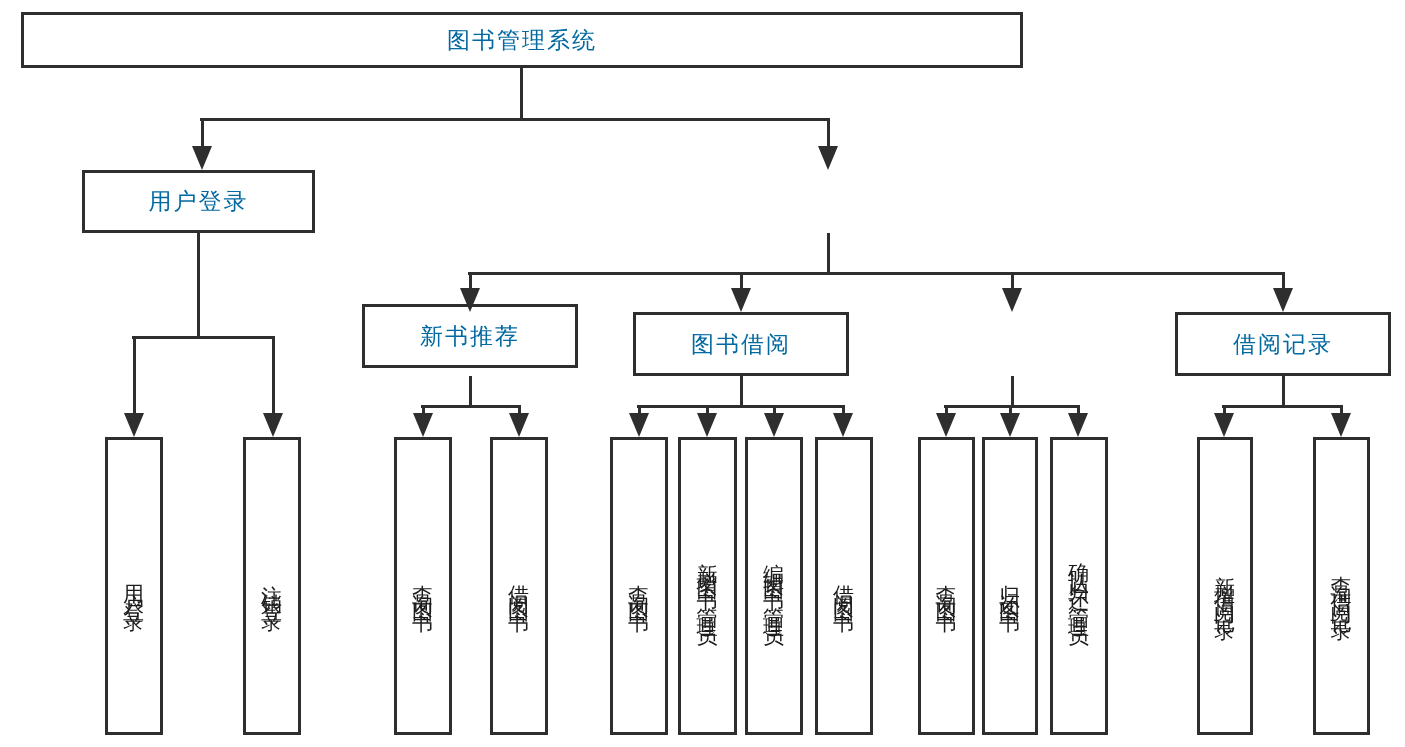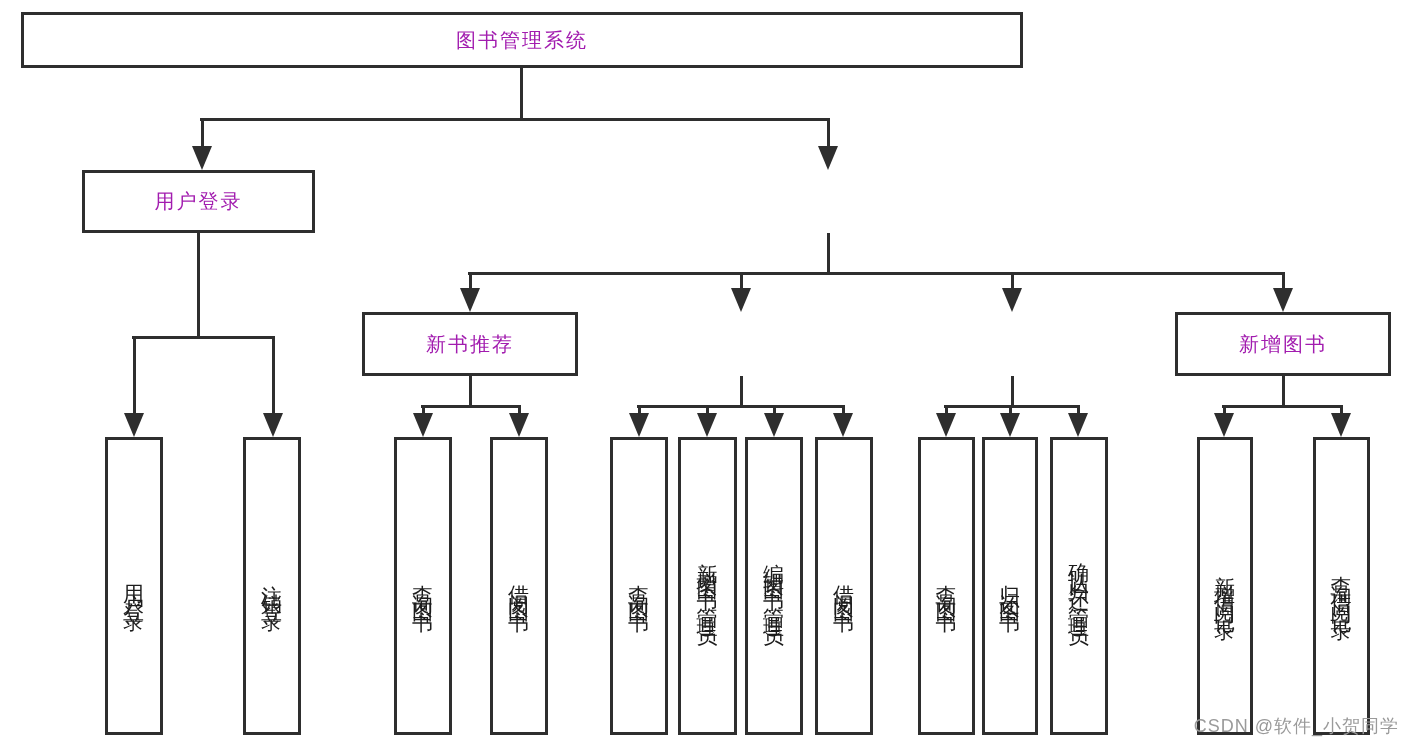--- a/index.html
+++ b/index.html
@@ -6,21 +6,21 @@
   #stage {
     position:relative; width:1405px; height:747px; background:#ffffff;
     font-family:"Liberation Sans","DejaVu Sans",sans-serif; overflow:hidden;
   }
   .box {
     position:absolute; box-sizing:border-box;
     border:3px solid #2e2e2e; background:#ffffff;
     display:flex; align-items:center; justify-content:center;
   }
   .hlabel {
-    font-size:20px; letter-spacing:2px; color:#a21caf; white-space:nowrap;
+    font-size:23px; letter-spacing:2px; color:#0369a1; white-space:nowrap;
   }
   .vlabel {
     writing-mode:vertical-rl; text-orientation:mixed;
     font-size:21px; letter-spacing:9px; line-height:1;
     color:#1c1c1c; white-space:nowrap;
   }
   .vl { position:absolute; width:3px; background:#2e2e2e; }
   .hl { position:absolute; height:3px; background:#2e2e2e; }
   .ah {
     position:absolute; width:0; height:0;
@@ -39,28 +39,31 @@
 
   <div class="box" style="left:21px;top:12px;width:1002px;height:56px;">
     <span class="hlabel">图书管理系统</span>
   </div>
 
   <div class="box" style="left:82px;top:170px;width:233px;height:63px;">
     <span class="hlabel">用户登录</span>
   </div>
 
 
-  <div class="box" style="left:362px;top:312px;width:216px;height:64px;">
+  <div class="box" style="left:362px;top:304px;width:216px;height:64px;">
     <span class="hlabel">新书推荐</span>
   </div>
 
+  <div class="box" style="left:633px;top:312px;width:216px;height:64px;">
+    <span class="hlabel">图书借阅</span>
+  </div>
 
 
   <div class="box" style="left:1175px;top:312px;width:216px;height:64px;">
-    <span class="hlabel">新增图书</span>
+    <span class="hlabel">借阅记录</span>
   </div>
 
   <div class="box" style="left:105px;top:437px;width:58px;height:298px;">
     <span class="vlabel">用户登录</span>
   </div>
 
   <div class="box" style="left:243px;top:437px;width:58px;height:298px;">
     <span class="vlabel">注销登录</span>
   </div>
 
@@ -160,15 +163,14 @@
   <div class="vl" style="left:1077px;top:405px;height:12px;"></div>
   <div class="ah" style="left:1068px;top:413px;"></div>
 
   <div class="vl" style="left:1282px;top:376px;height:29px;"></div>
   <div class="hl" style="left:1222px;top:405px;width:121px;"></div>
   <div class="vl" style="left:1223px;top:405px;height:12px;"></div>
   <div class="ah" style="left:1214px;top:413px;"></div>
   <div class="vl" style="left:1340px;top:405px;height:12px;"></div>
   <div class="ah" style="left:1331px;top:413px;"></div>
 
-  <div class="watermark">CSDN @软件_小贺同学</div>
 
 </div>
 
 </body></html>

